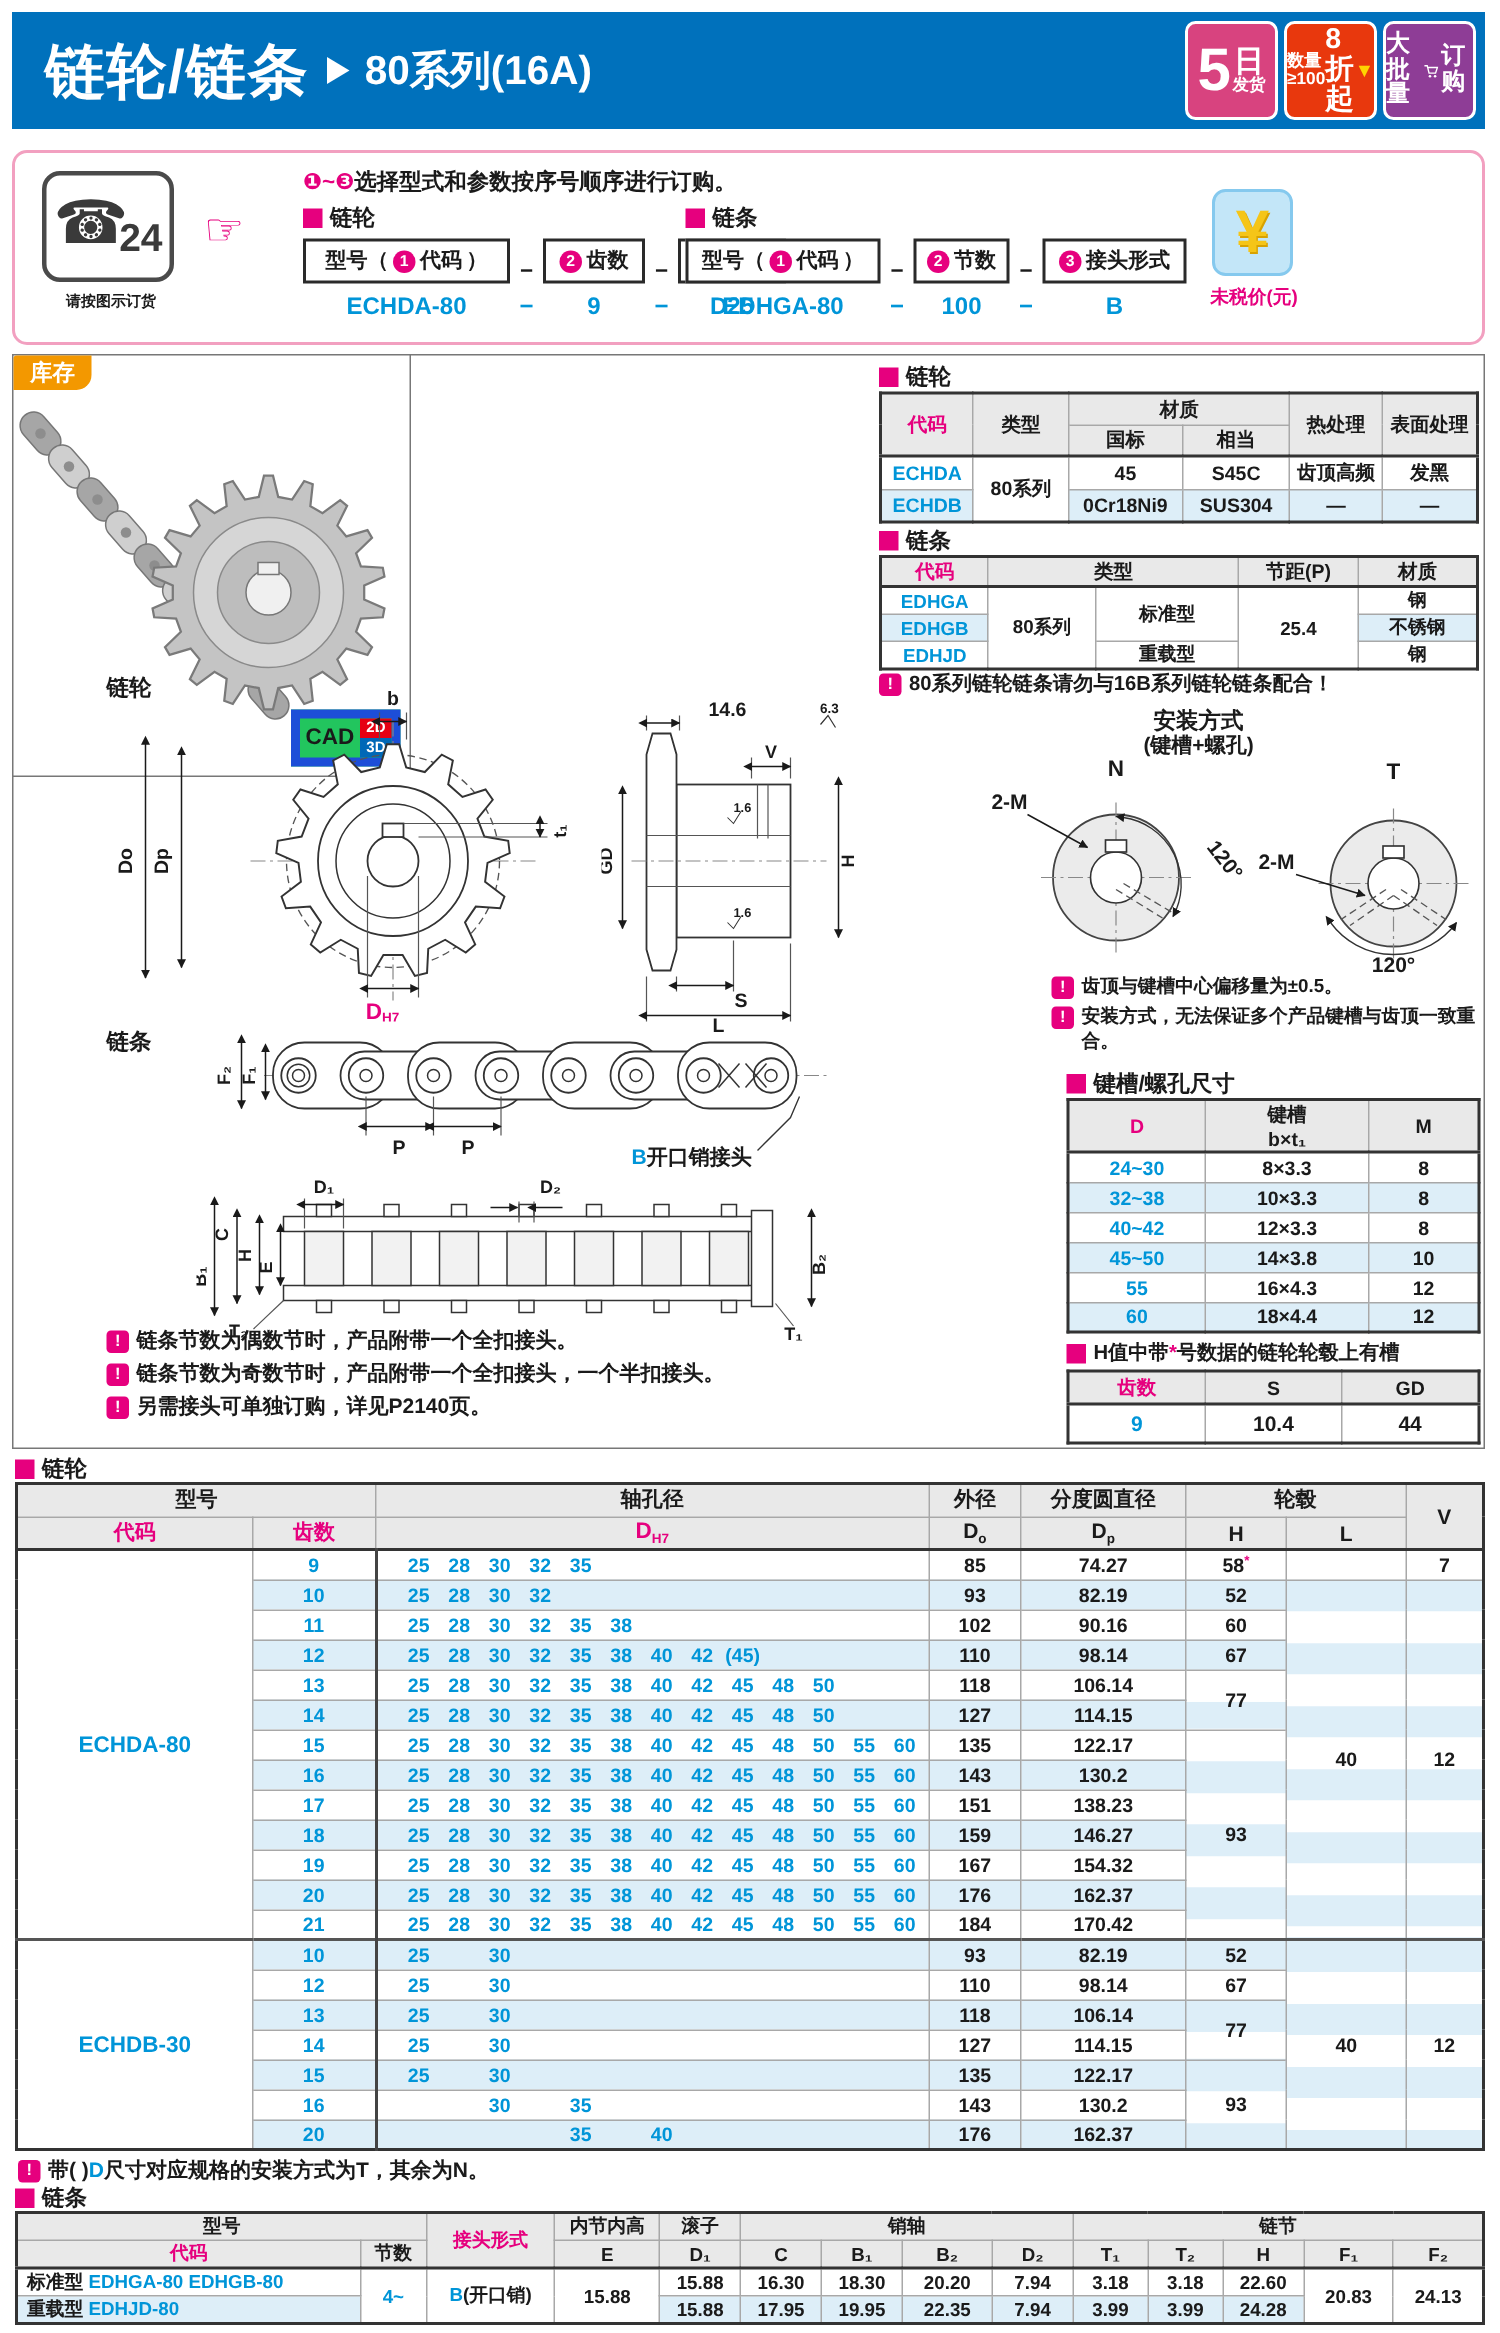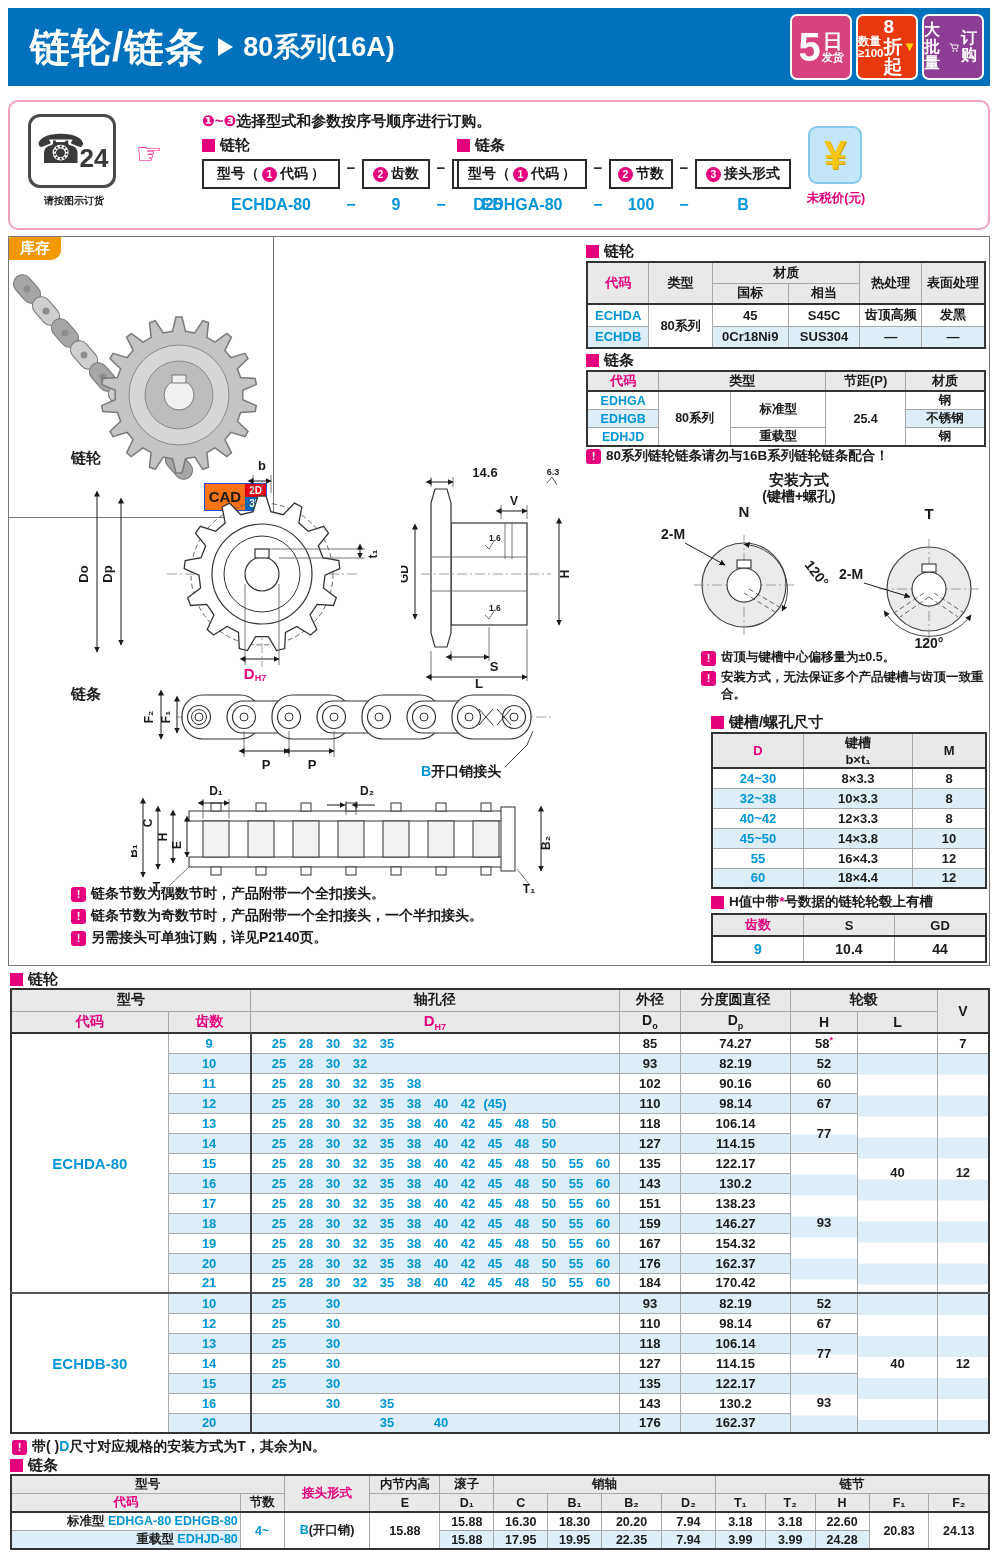--- a/index.html
+++ b/index.html
@@ -32,41 +32,41 @@
 #order-box{left:8px;top:100px;width:982px;height:130px;border:2px solid #f2a0c0;border-radius:10px;background:#fff}
 #phone-icon{left:18px;top:12px;width:88px;height:74px;border:3px solid #4a4a4a;border-radius:12px;display:flex;align-items:center;justify-content:center}
 #phone-icon .ph{font-size:40px;color:#3a3a3a;margin-top:-4px}
 #phone-icon .p24{font-size:26px;font-weight:bold;color:#3a3a3a;margin-left:-6px;margin-top:14px}
 #phone-label{left:8px;top:92px;width:112px;text-align:center;font-size:10px;font-weight:bold}
 #hand-icon{left:126px;top:34px;font-size:30px;color:#e6007e}
 #order-instr{left:192px;top:10px;font-size:15px;font-weight:bold}
 .fgroup .sec-label{margin-bottom:4px}
 .sec-label{font-weight:bold;font-size:15px;display:flex;align-items:center;gap:5px}
 .sq{width:13px;height:13px;background:#e6007e;display:inline-block;flex:none}
-.frow{display:flex;align-items:flex-start}
+.frow{display:flex;align-items:flex-end}
 .fbox{border:2px solid #2a2a2a;height:30px;display:flex;align-items:center;justify-content:center;font-size:14px;font-weight:bold;gap:3px;background:#fff}
 .cnum{width:15px;height:15px;border-radius:50%;background:#e6007e;color:#fff;font-size:10.5px;font-weight:bold;line-height:15px;text-align:center;flex:none}
 .fdash{width:22px;text-align:center;font-weight:bold;font-size:15px}
 .erow{display:flex;align-items:center;margin-top:7px;font-size:16px}
 .erow span{text-align:center}
 #yen-box{left:798px;top:24px;width:54px;height:58px;background:#c3e6f8;border:2px solid #85c9ee;border-radius:9px;display:flex;align-items:center;justify-content:center}
 #yen-box span{color:#f5c518;font-size:40px;font-weight:bold;text-shadow:1px 1px 0 #d8a200}
 #tax-note{left:786px;top:88px;width:80px;text-align:center;font-size:12.5px;font-weight:bold;color:#e6007e}
 #price-block{left:862px;top:24px;width:118px}
 #price-title{display:flex;align-items:center;gap:4px;font-size:13.5px;font-weight:bold;color:#e6007e;margin-bottom:3px}
 #price-title .dot{width:12px;height:12px;border-radius:50%;background:#1d8fce;display:inline-block}
 #price-table{width:118px;border-collapse:collapse}
 #price-table td{border:1px solid #9aa4ac;font-size:11.5px;font-weight:bold;text-align:center;height:19px;padding:0 1px}
 #price-table tr td:first-child{background:#e8e8e8}
 #price-table tr:first-child td:not(:first-child){background:#ddeef8}
 
 #mid-box{left:8px;top:236px;width:982px;height:730px;border:1px solid #777;background:#fff}
 #photo-box{left:-1px;top:-1px;width:266px;height:282px;border:1px solid #777;background:#fff}
 #stock-badge{left:0;top:0;background:#f39800;color:#fff;font-size:15px;font-weight:bold;padding:2px 11px;border-radius:2px 0 10px 0}
-#cad-badge{right:6px;bottom:6px;display:flex;align-items:stretch;border:1px solid #1d4ed8;background:#f97316}
+#cad-badge{right:6px;bottom:6px;display:flex;align-items:stretch;border:6px solid #1d4ed8;background:#22c55e}
 #cad-badge .cadtxt{font-size:15px;font-weight:bold;padding:4px 4px;letter-spacing:0}
 #cad-badge .cadcol{display:flex;flex-direction:column}
 #cad-badge .c2{background:#e60012;color:#fff;font-size:10px;font-weight:bold;padding:1px 4px}
 #cad-badge .c3{background:#0068b7;color:#fff;font-size:10px;font-weight:bold;padding:1px 4px}
 .dia-label{font-size:15px;font-weight:bold}
 svg text{font-family:"Liberation Sans","DejaVu Sans",sans-serif;font-weight:bold;fill:#1a1a1a}
 .dim{stroke:#1a1a1a;stroke-width:1}
 .thin{stroke:#555;stroke-width:.8}
 .cl{stroke:#888;stroke-width:.8;stroke-dasharray:10 3 2 3}
 .dash{stroke:#555;stroke-width:.9;stroke-dasharray:5 3}
@@ -99,21 +99,21 @@
 .slotrow{display:flex;padding-left:12px}
 .slotrow span{width:27px;text-align:center;color:#0095d8;font-weight:bold}
 td.bores{text-align:left}
 tr.gsep td{border-top:2px solid #555}
 .m0{background:repeating-linear-gradient(to bottom,#fff 0 21px,#ddeef8 21px 42px)}
 .m1{background:repeating-linear-gradient(to bottom,#ddeef8 0 21px,#fff 21px 42px)}
 
 #chain-table{width:980px}
 #chain-table thead th{height:16px;font-size:12.5px}
 #chain-table tbody td{height:17px;font-weight:bold;font-size:12.5px}
-#chain-table td.left{text-align:right;padding-left:6px}
+#chain-table td.left{text-align:left;padding-left:6px}
 sub{font-size:9px}
 sup{font-size:9px}
 </style>
 </head>
 <body>
 
 <svg width="0" height="0" style="position:absolute">
 <defs>
 <marker id="ar" markerWidth="8" markerHeight="8" refX="5.5" refY="3" orient="auto" markerUnits="userSpaceOnUse">
         <path d="M0,0L6,3L0,6Z" fill="#1a1a1a"></path>

